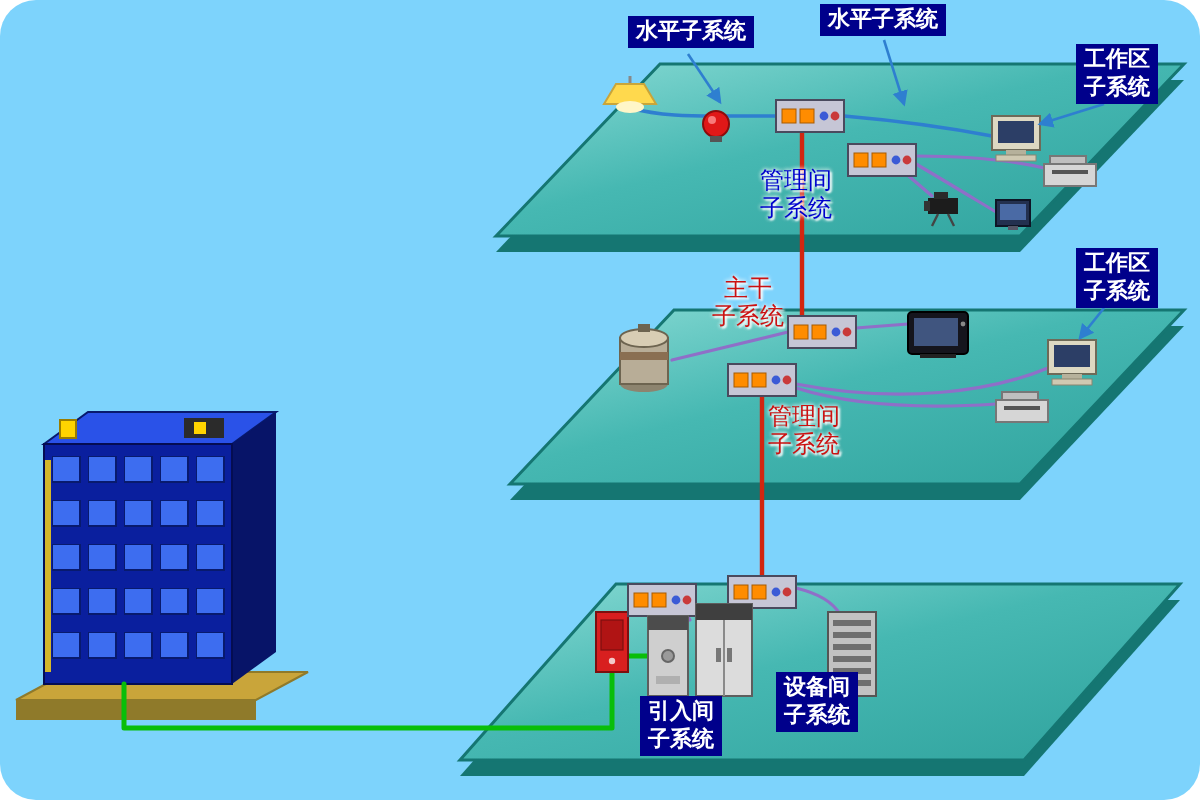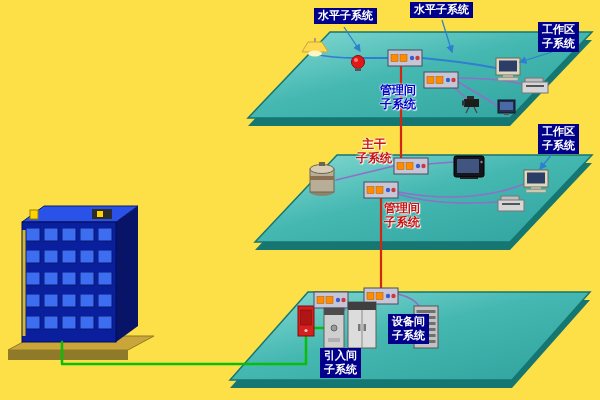--- a/index.html
+++ b/index.html
@@ -1,26 +1,26 @@
 <!DOCTYPE html>
 <html><head>
 <meta charset="utf-8">
 <style>
   * { margin:0; padding:0; box-sizing:border-box; }
   html,body { width:600px; height:400px; }
   body { font-family:"DejaVu Sans","Liberation Sans",sans-serif; background:#ffffff; }
-  .stage { position:relative; width:600px; height:400px; background:#fde047; overflow:hidden; }
+  .stage { position:relative; width:600px; height:400px; background:#7dd3fc; overflow:hidden;border-radius:18px; }
   .stage svg { position:absolute; left:0; top:0; }
   .chip {
     position:absolute; background:#00008b; color:#ffffff;
     font-size:11px; font-weight:bold; line-height:1.25;
     padding:1px 4px; text-align:center; white-space:nowrap; z-index:5;
   }
   .floatlabel {
-    position:absolute; font-size:12px; font-weight:bold; line-height:1.15;
+    position:absolute; font-size:12px; font-weight:normal; line-height:1.15;
     text-align:center; white-space:nowrap; z-index:5;
     text-shadow:0 0 2px #fff, 0 0 2px #fff, 1px 1px 1px #fff;
   }
   .blue-label { color:#0000cd; }
   .red-label  { color:#cc1111; }
 </style>
 </head>
 <body>
 
 <div class="stage">
@@ -236,18 +236,18 @@
   <div>管理间</div>
   <div>子系统</div>
 </div>
 
 
 <div class="chip" style="left:280px; top:348px;margin-left:40px;">
   <div>引入间</div>
   <div>子系统</div>
 </div>
 
-<div class="chip" style="left:388px; top:314px;">
+<div class="chip" style="left:388px; top:336px;">
   <div>设备间</div>
   <div>子系统</div>
 </div>
 
 </div>
 
 </body></html>

